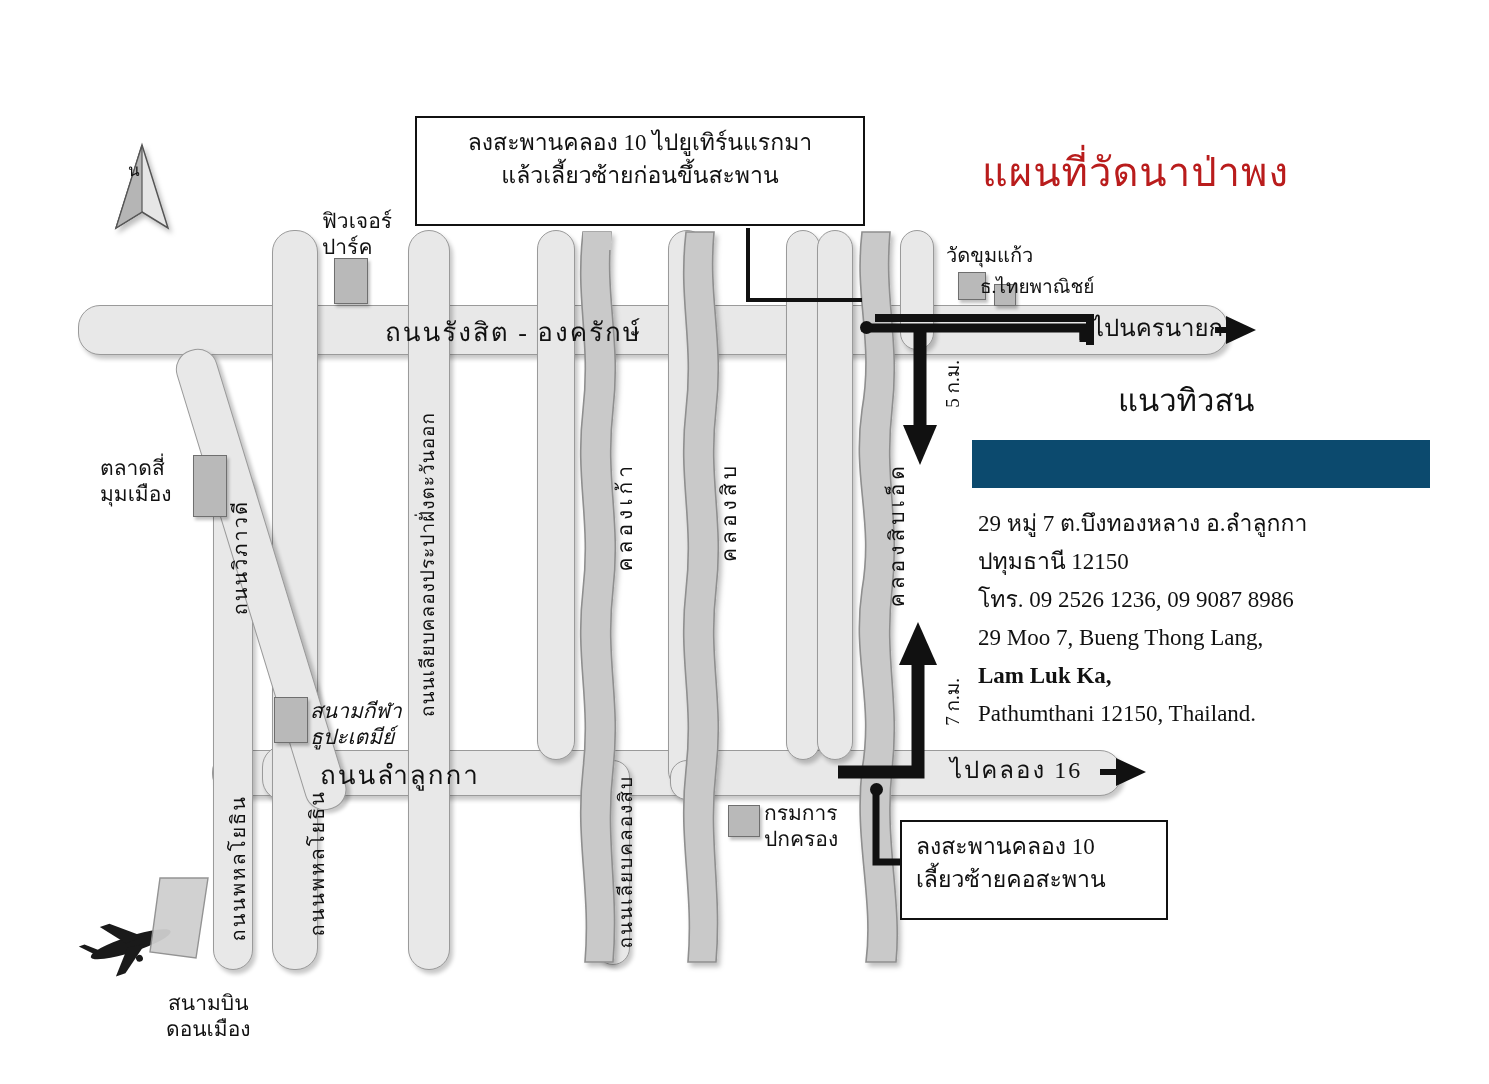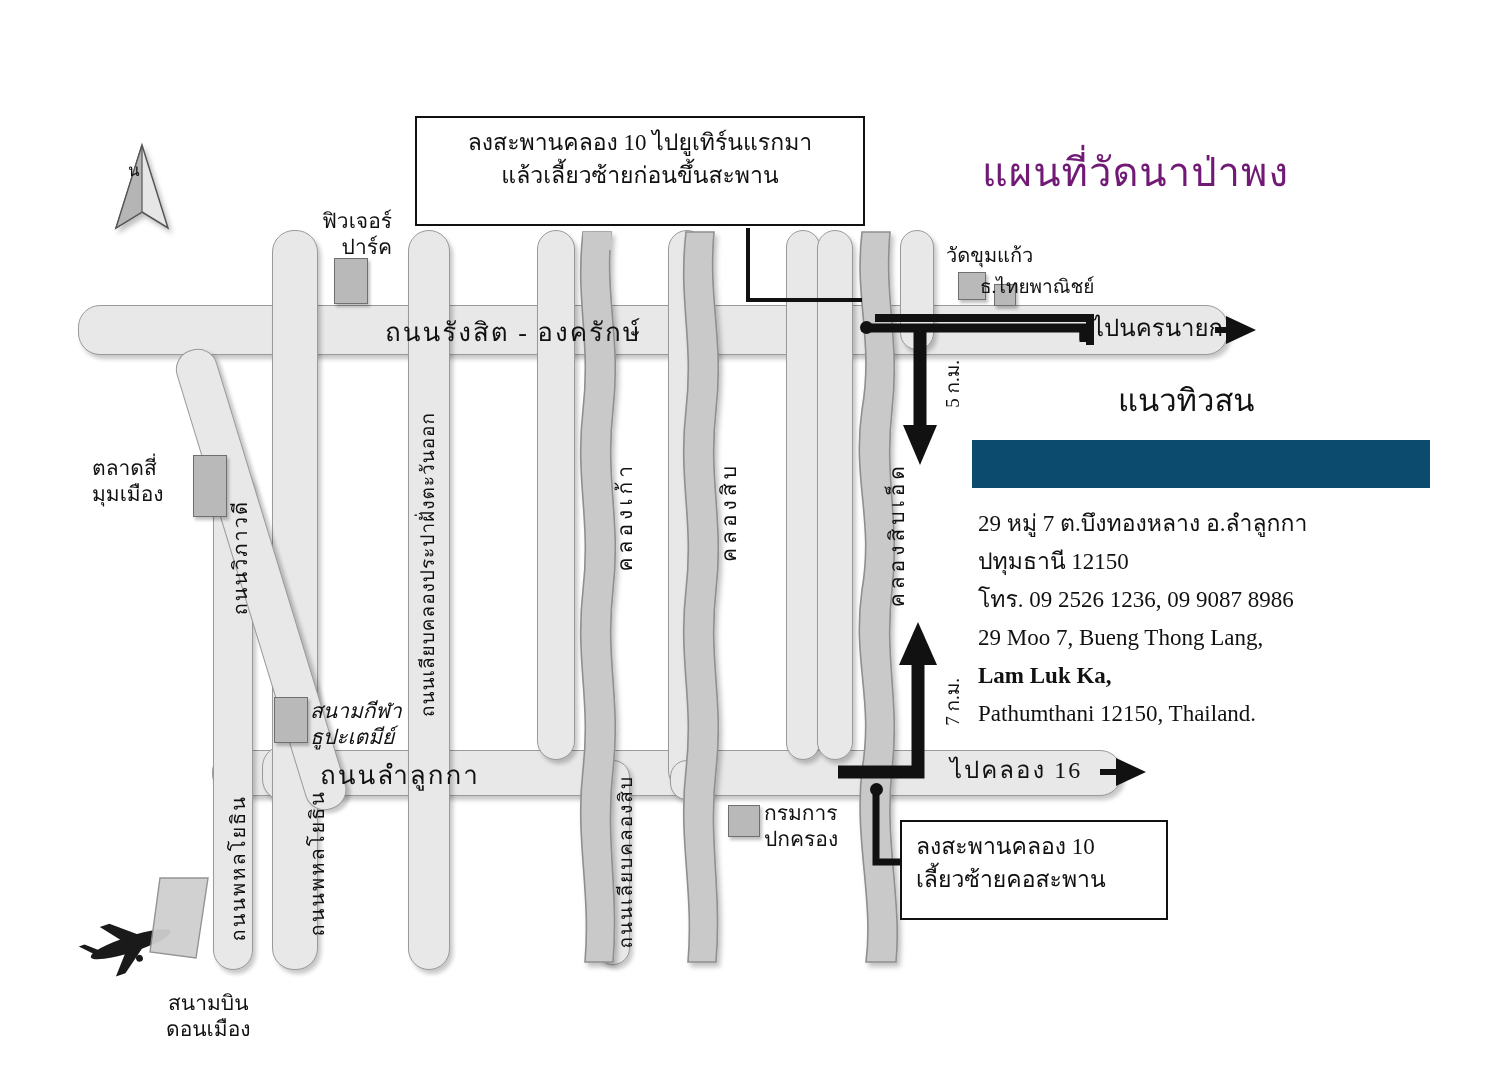--- a/index.html
+++ b/index.html
@@ -55,21 +55,21 @@
     padding: 8px 14px;
     font-size: 23px;
     line-height: 1.45;
     text-align: center;
     color: #111;
     white-space: pre;
   }
   .title {
     position: absolute;
     font-size: 40px;
-    color: #701a75;
+    color: #b91c1c;
     letter-spacing: 1px;
     white-space: pre;
   }
   .infobar {
     position: absolute;
     background: #0c4a6e;
     color: #ffffff;
     padding: 7px 16px;
     font-size: 28px;
     white-space: pre;
@@ -234,24 +234,24 @@
   <div class="lbl v" style="left:416px; top:412px; font-size:19px; letter-spacing:1px;">ถนนเลียบคลองประปาฝั่งตะวันออก</div>
 
   <div class="lbl v" style="left:612px; top:462px; font-size:21px; letter-spacing:4px;">คลองเก้า</div>
 
   <div class="lbl v" style="left:716px; top:462px; font-size:21px; letter-spacing:4px;">คลองสิบ</div>
 
   <div class="lbl v" style="left:884px; top:462px; font-size:21px; letter-spacing:4px;">คลองสิบเอ็ด</div>
 
   <div class="lbl v" style="left:614px; top:775px; font-size:19px; letter-spacing:2px;">ถนนเลียบคลองสิบ</div>
 
-  <div class="lbl" style="left:322px; top:208px; font-size:21px; text-align:right;">ฟิวเจอร์
+  <div class="lbl" style="left:322px; top:208px; font-size:21px; text-align:left;">ฟิวเจอร์
 ปาร์ค</div>
 
-  <div class="lbl" style="left:92px; top:455px; font-size:21px;">ตลาดสี่
+  <div class="lbl" style="left:100px; top:455px; font-size:21px;">ตลาดสี่
 มุมเมือง</div>
 
   <div class="lbl" style="left:310px; top:698px; font-size:21px;font-style:italic;">สนามกีฬา
 ธูปะเตมีย์</div>
 
   <div class="lbl" style="left:946px; top:243px; font-size:20px;">วัดขุมแก้ว</div>
 
   <div class="lbl" style="left:980px; top:275px; font-size:19px;">ธ.ไทยพาณิชย์</div>
 
   <div class="lbl" style="left:764px; top:800px; font-size:21px;">กรมการ

